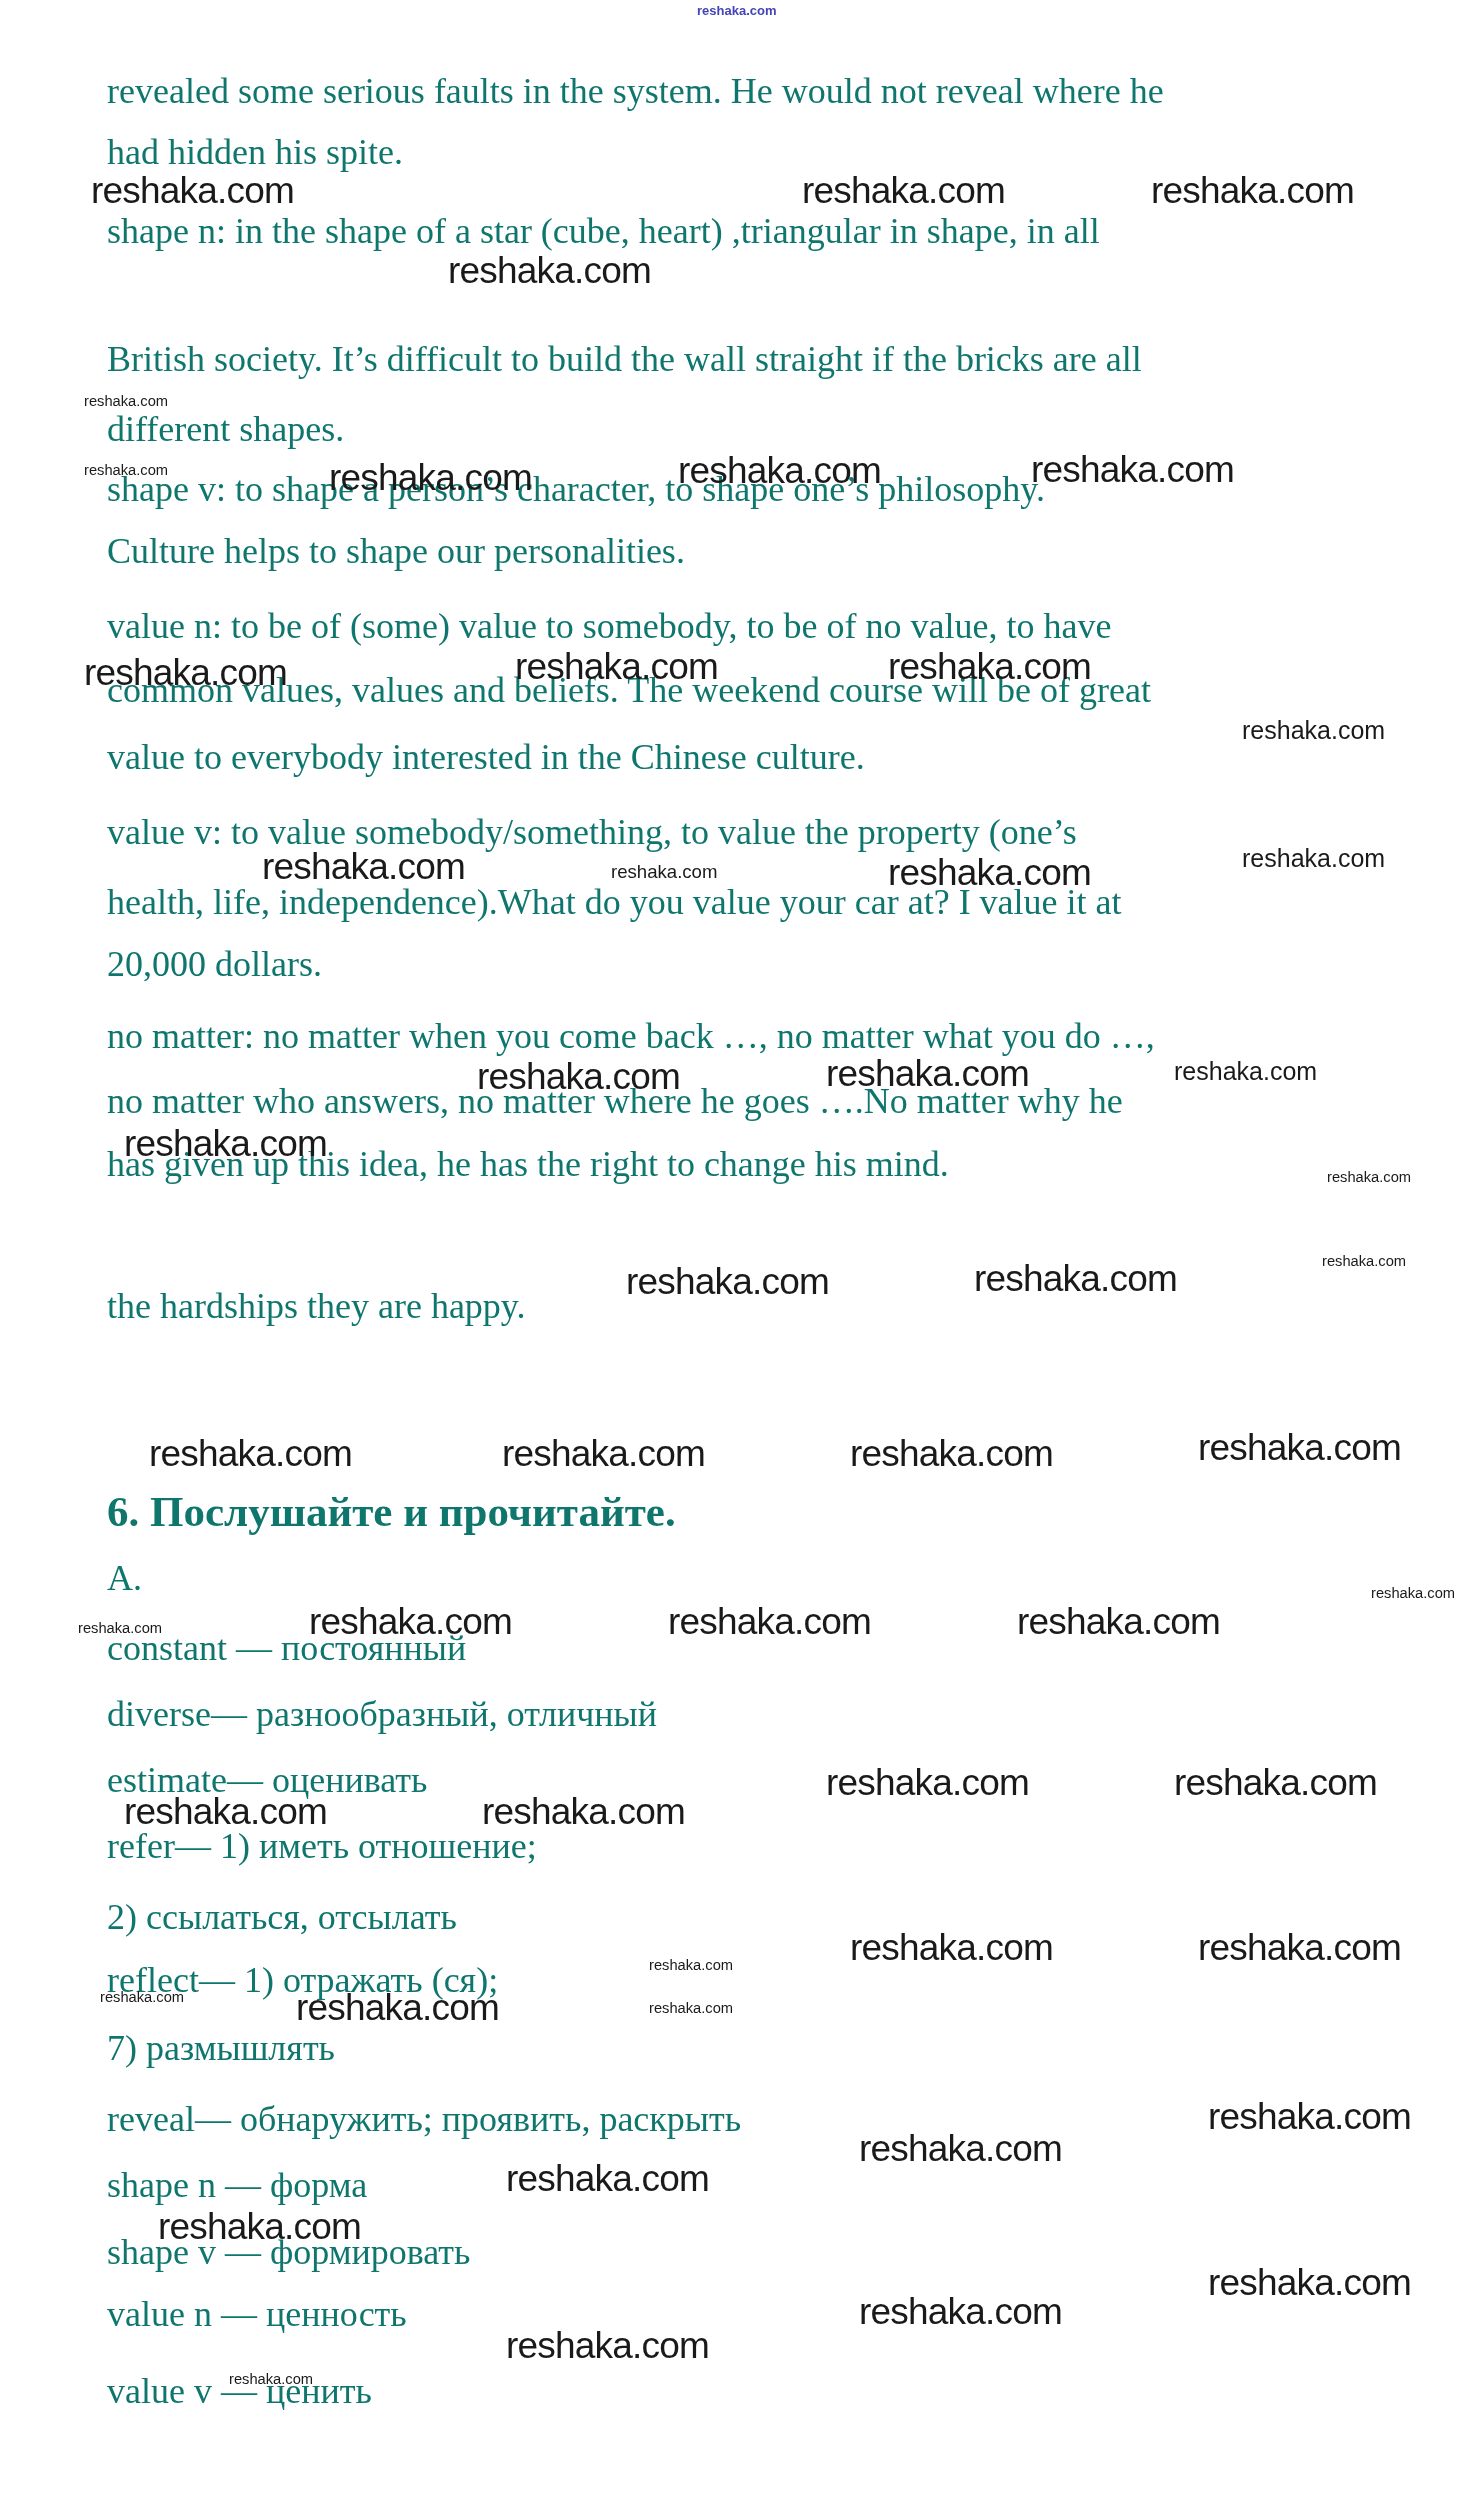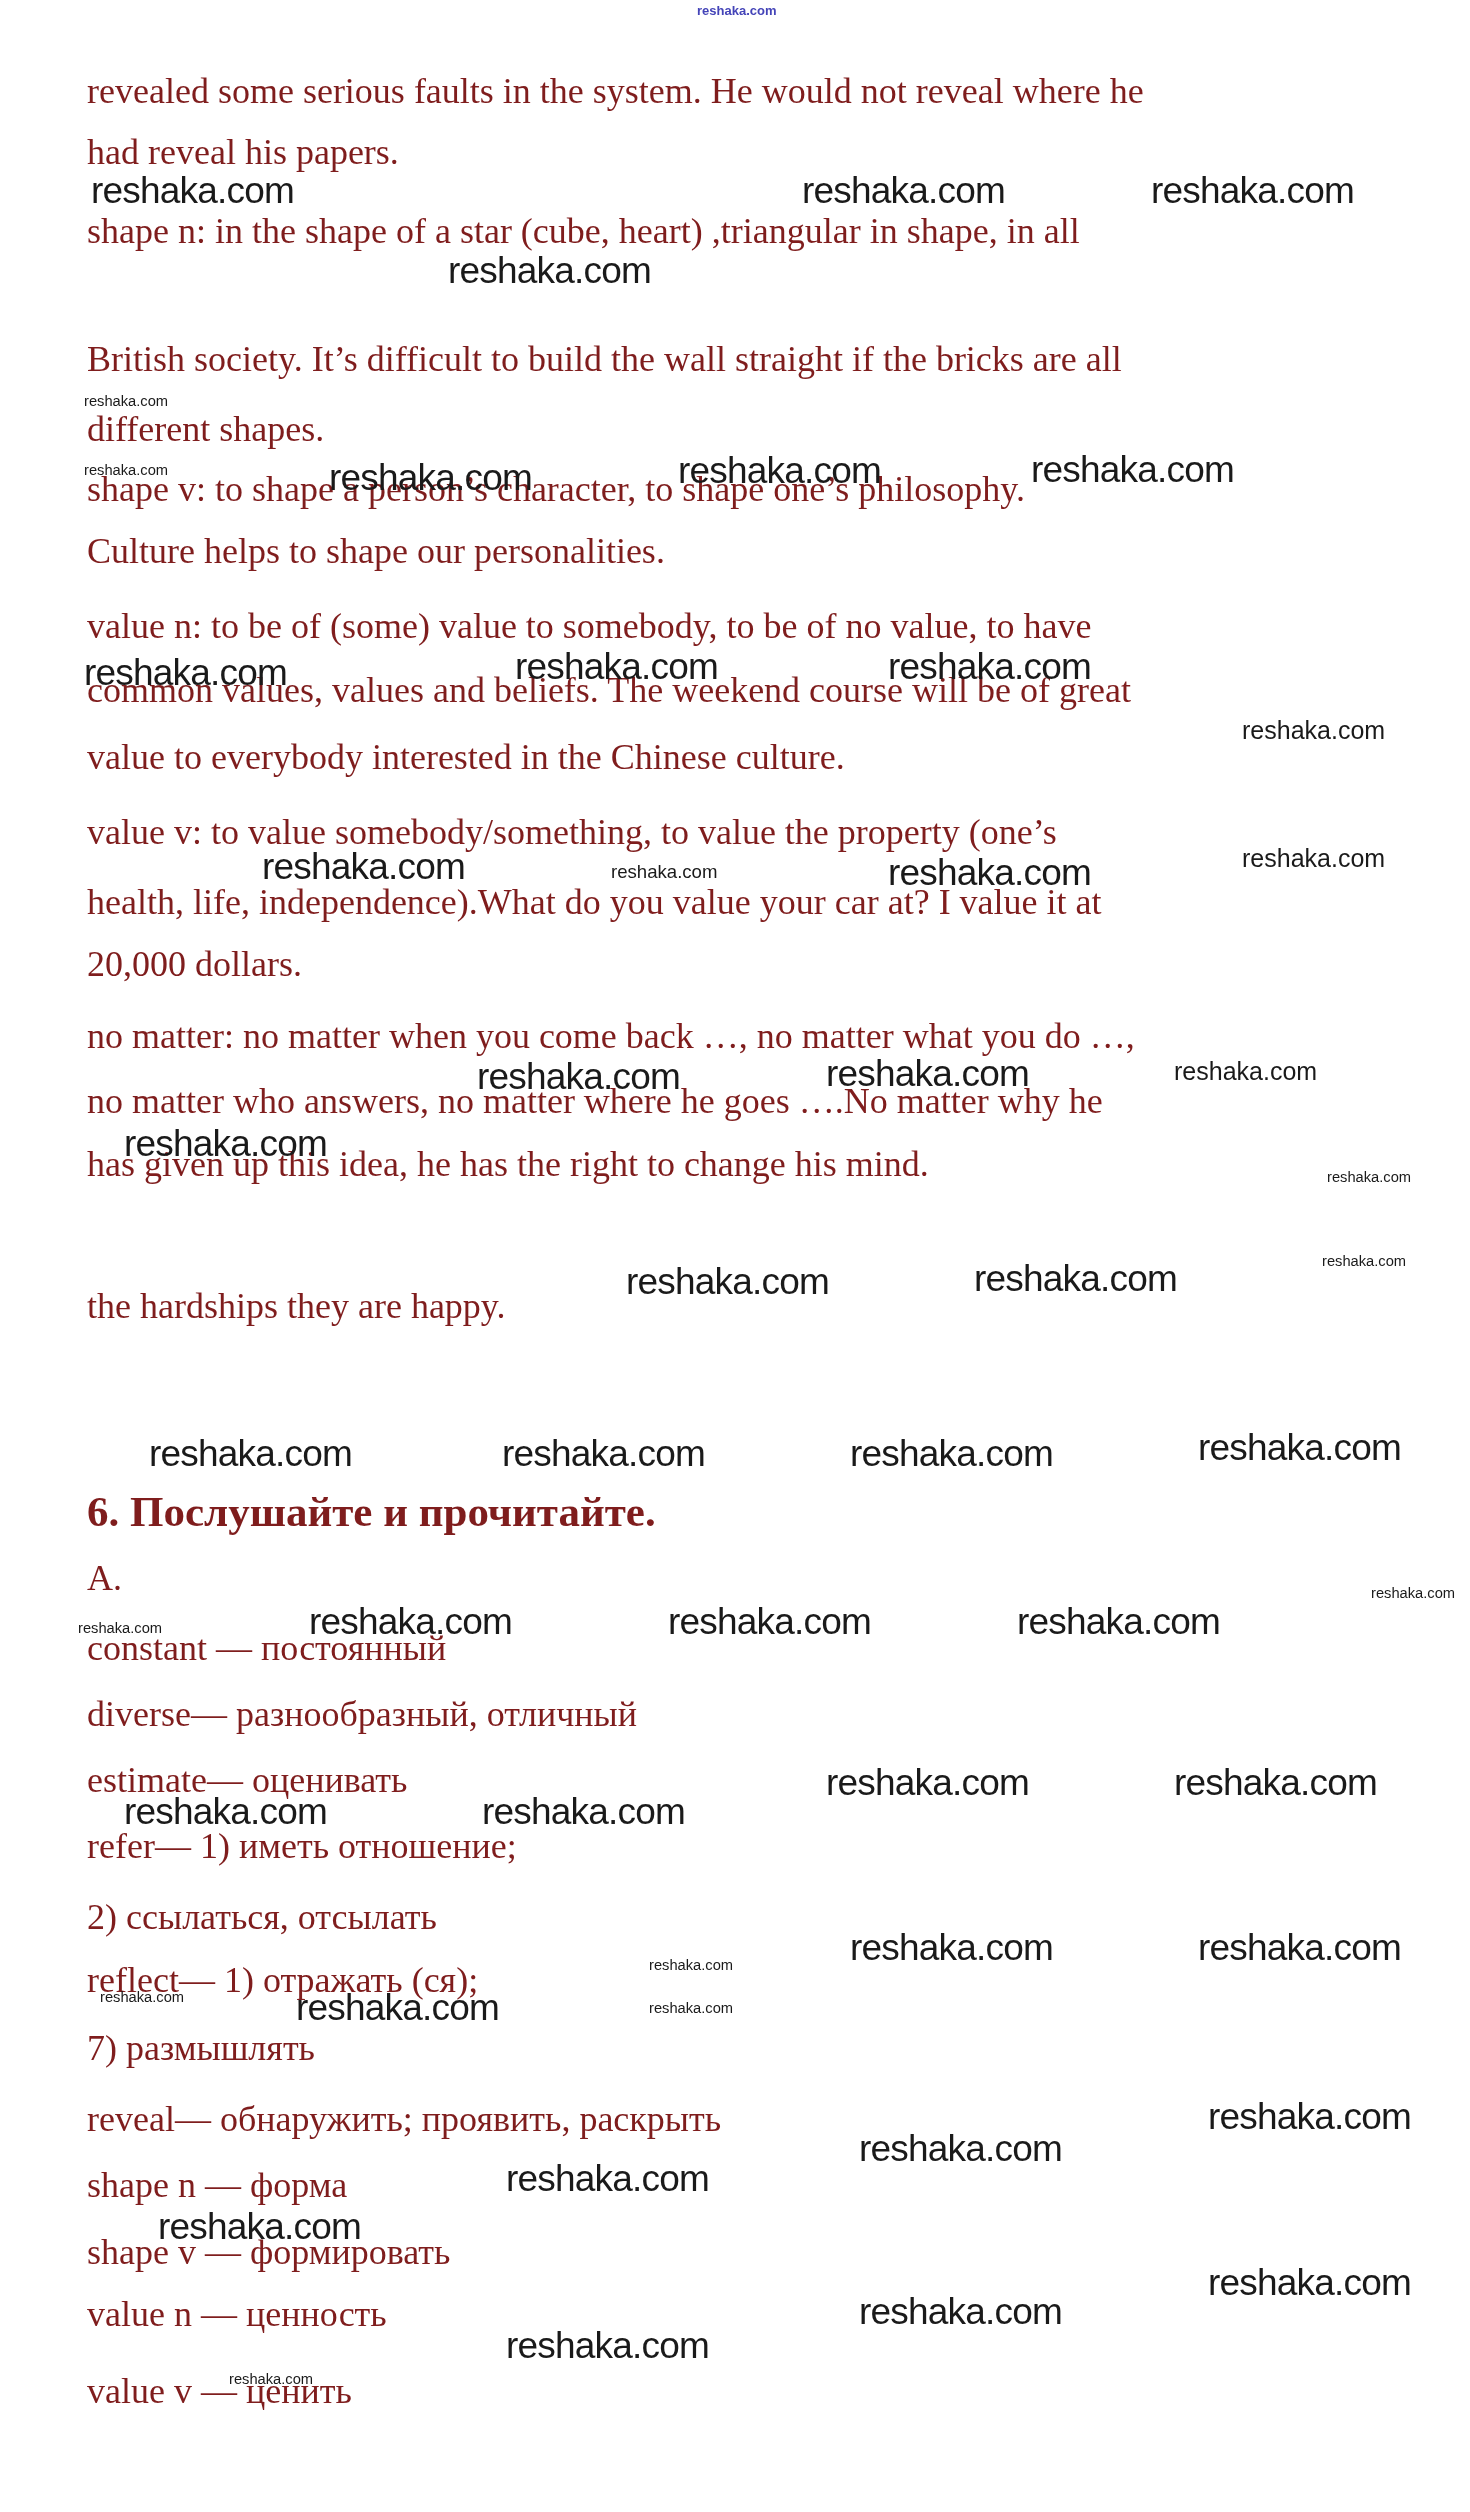--- a/index.html
+++ b/index.html
@@ -17,23 +17,24 @@
   }
   .layer {
     position: absolute;
     left: 0; top: 0;
     width: 100%; height: 100%;
   }
   .line {
     position: absolute;
     white-space: pre;
     font-size: 36px;
-    color: #7f1d1d;
+    color: #0f766e;
     line-height: 1;
     font-family: "Liberation Serif", "DejaVu Serif", serif;
+    margin-left: 20px;
   }
   .line.bold {
     font-weight: bold;
   }
   .wm {
     position: absolute;
     white-space: pre;
     color: #1a1a1a;
     line-height: 1;
     font-family: "Liberation Sans", "DejaVu Sans", sans-serif;
@@ -49,21 +50,21 @@
     letter-spacing: 0px;
   }
 </style>
 </head>
 <body>
 
 <div class="page">
   <div class="wm brand-top" style="left: 697px; top: 3.9px;">reshaka.com</div>
   <div class="layer" id="text-layer">
       <div class="line" style="left: 87px; top: 73px;">revealed some serious faults in the system. He would not reveal where he</div>
-      <div class="line" style="left: 87px; top: 134px;">had reveal his papers.</div>
+      <div class="line" style="left: 87px; top: 134px;">had hidden his spite.</div>
       <div class="line" style="left: 87px; top: 213px;">shape n: in the shape of a star (cube, heart) ,triangular in shape, in all</div>
       <div class="line" style="left: 87px; top: 341px;">British society. It’s difficult to build the wall straight if the bricks are all</div>
       <div class="line" style="left: 87px; top: 411px;">different shapes.</div>
       <div class="line" style="left: 87px; top: 471px;">shape v: to shape a person’s character, to shape one’s philosophy.</div>
       <div class="line" style="left: 87px; top: 533px;">Culture helps to shape our personalities.</div>
       <div class="line" style="left: 87px; top: 608px;">value n: to be of (some) value to somebody, to be of no value, to have</div>
       <div class="line" style="left: 87px; top: 672px;">common values, values and beliefs. The weekend course will be of great</div>
       <div class="line" style="left: 87px; top: 739px;">value to everybody interested in the Chinese culture.</div>
       <div class="line" style="left: 87px; top: 814px;">value v: to value somebody/something, to value the property (one’s</div>
       <div class="line" style="left: 87px; top: 884px;">health, life, independence).What do you value your car at? I value it at</div>

